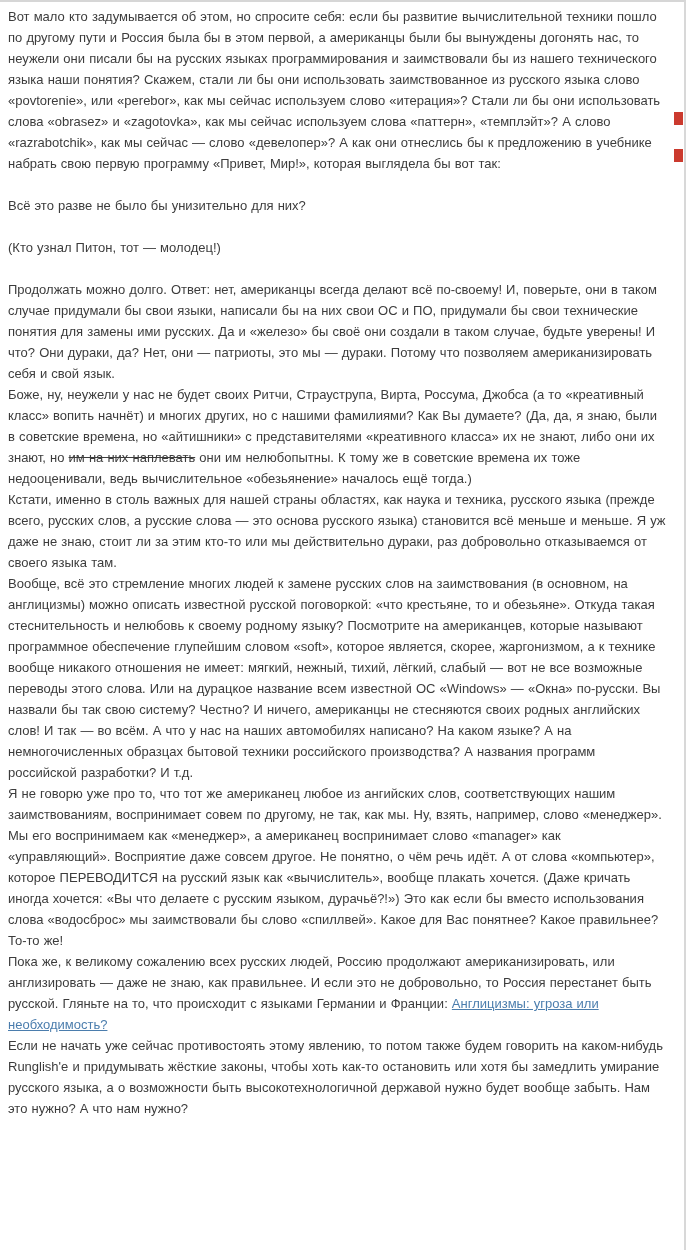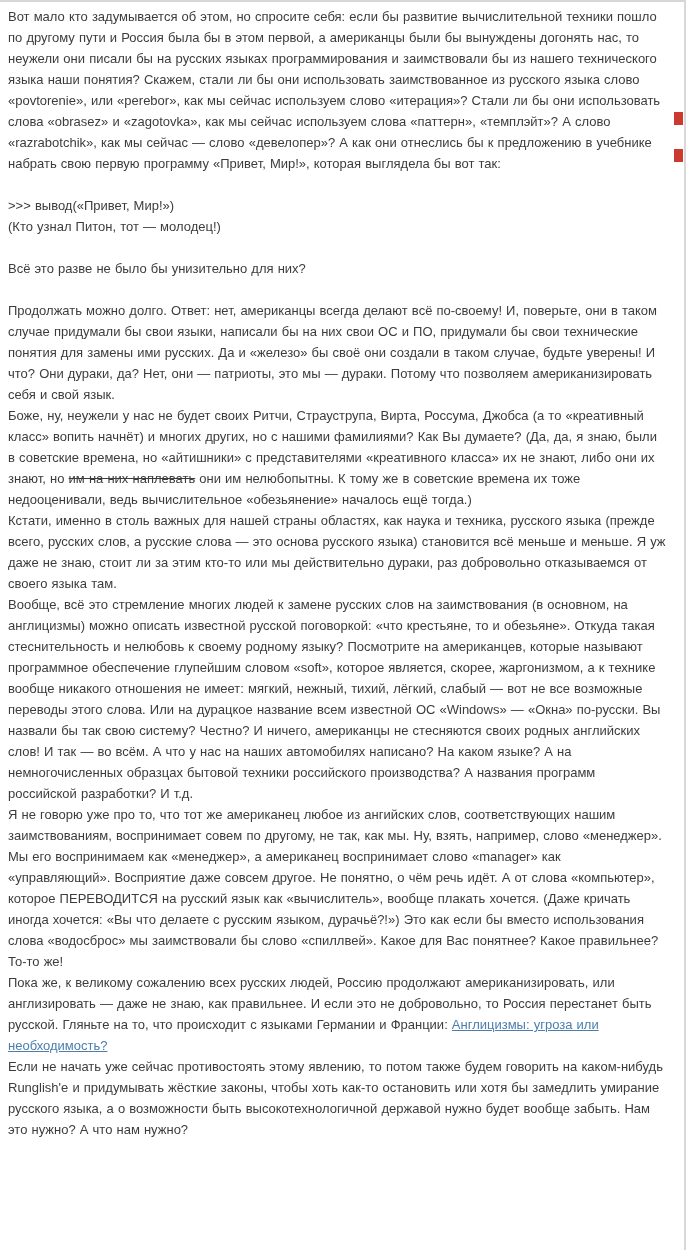--- a/index.html
+++ b/index.html
@@ -52,25 +52,24 @@
   #edge-marker-1 { top: 110px; }
   #edge-marker-2 { top: 147px; }
 </style>
 </head>
 <body>
 
 <div class="page">
 
   <p class="gap">Вот мало кто задумывается об этом, но спросите себя: если бы развитие вычислительной техники пошло по другому пути и Россия была бы в этом первой, а американцы были бы вынуждены догонять нас, то неужели они писали бы на русских языках программирования и заимствовали бы из нашего технического языка наши понятия? Скажем, стали ли бы они использовать заимствованное из русского языка слово «povtorenie», или «perebor», как мы сейчас используем слово «итерация»? Стали ли бы они использовать слова «obrasez» и «zagotovka», как мы сейчас используем слова «паттерн», «темплэйт»? А слово «razrabotchik», как мы сейчас — слово «девелопер»? А как они отнеслись бы к предложению в учебнике набрать свою первую программу «Привет, Мир!», которая выглядела бы вот так:</p>
 
-  <p>&gt;&gt;&gt; вывод(«Привет, Мир!»)</p>
+
+  <p class="gap">Всё это разве не было бы унизительно для них?</p>
 
   <p class="gap">(Кто узнал Питон, тот — молодец!)</p>
-
-  <p class="gap">Всё это разве не было бы унизительно для них?</p>
 
   <p>Продолжать можно долго. Ответ: нет, американцы всегда делают всё по-своему! И, поверьте, они в таком случае придумали бы свои языки, написали бы на них свои ОС и ПО, придумали бы свои технические понятия для замены ими русских. Да и «железо» бы своё они создали в таком случае, будьте уверены! И что? Они дураки, да? Нет, они — патриоты, это мы — дураки. Потому что позволяем американизировать себя и свой язык.</p>
 
   <p><span>Боже, ну, неужели у нас не будет своих Ритчи, Страуструпа, Вирта, Россума, Джобса (а то «креативный класс» вопить начнёт) и многих других, но с нашими фамилиями? Как Вы думаете? (Да, да, я знаю, были в советские времена, но «айтишники» с представителями «креативного класса» их не знают, либо они их знают, но </span><s>им на них наплевать</s><span> они им нелюбопытны. К тому же в советские времена их тоже недооценивали, ведь вычислительное «обезьянение» началось ещё тогда.)</span></p>
 
   <p>Кстати, именно в столь важных для нашей страны областях, как наука и техника, русского языка (прежде всего, русских слов, а русские слова — это основа русского языка) становится всё меньше и меньше. Я уж даже не знаю, стоит ли за этим кто-то или мы действительно дураки, раз добровольно отказываемся от своего языка там.</p>
 
   <p>Вообще, всё это стремление многих людей к замене русских слов на заимствования (в основном, на англицизмы) можно описать известной русской поговоркой: «что крестьяне, то и обезьяне». Откуда такая стеснительность и нелюбовь к своему родному языку? Посмотрите на американцев, которые называют программное обеспечение глупейшим словом «soft», которое является, скорее, жаргонизмом, а к технике вообще никакого отношения не имеет: мягкий, нежный, тихий, лёгкий, слабый — вот не все возможные переводы этого слова. Или на дурацкое название всем известной ОС «Windows» — «Окна» по-русски. Вы назвали бы так свою систему? Честно? И ничего, американцы не стесняются своих родных английских слов! И так — во всём. А что у нас на наших автомобилях написано? На каком языке? А на немногочисленных образцах бытовой техники российского производства? А названия программ российской разработки? И т.д.</p>
 
   <p>Я не говорю уже про то, что тот же американец любое из ангийских слов, соответствующих нашим заимствованиям, воспринимает совем по другому, не так, как мы. Ну, взять, например, слово «менеджер». Мы его воспринимаем как «менеджер», а американец воспринимает слово «manager» как «управляющий». Восприятие даже совсем другое. Не понятно, о чём речь идёт. А от слова «компьютер», которое ПЕРЕВОДИТСЯ на русский язык как «вычислитель», вообще плакать хочется. (Даже кричать иногда хочется: «Вы что делаете с русским языком, дурачьё?!») Это как если бы вместо использования слова «водосброс» мы заимствовали бы слово «спиллвей». Какое для Вас понятнее? Какое правильнее? То-то же!</p>

